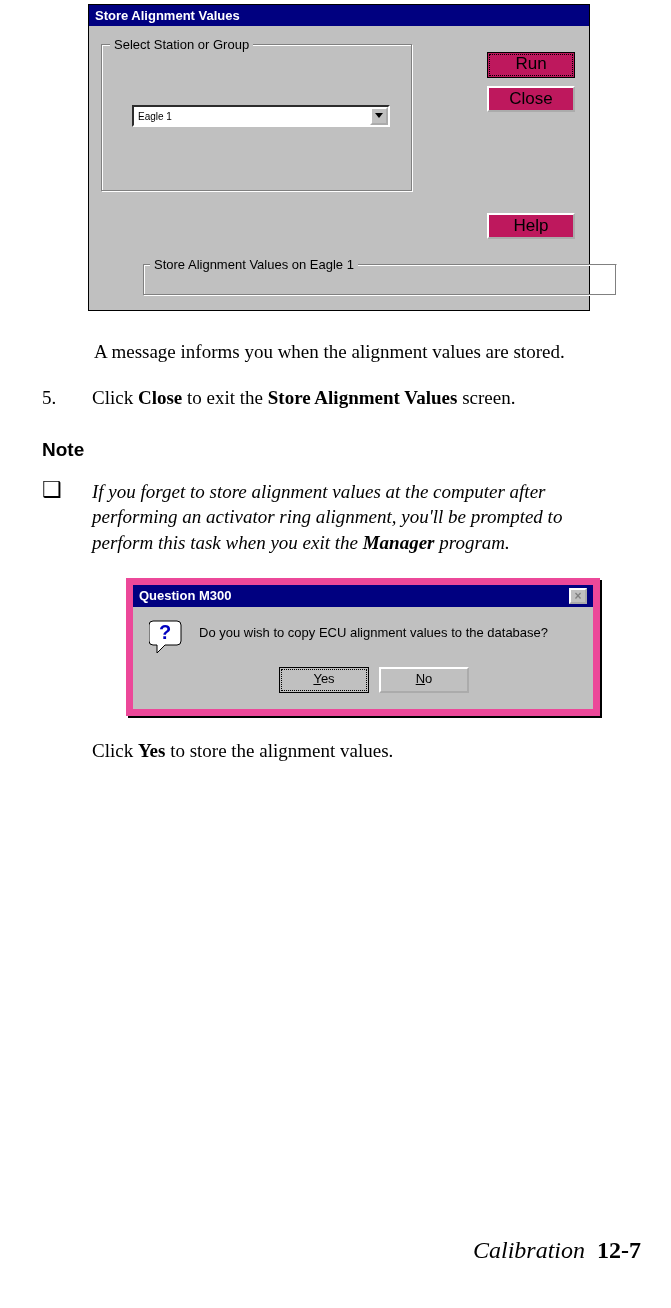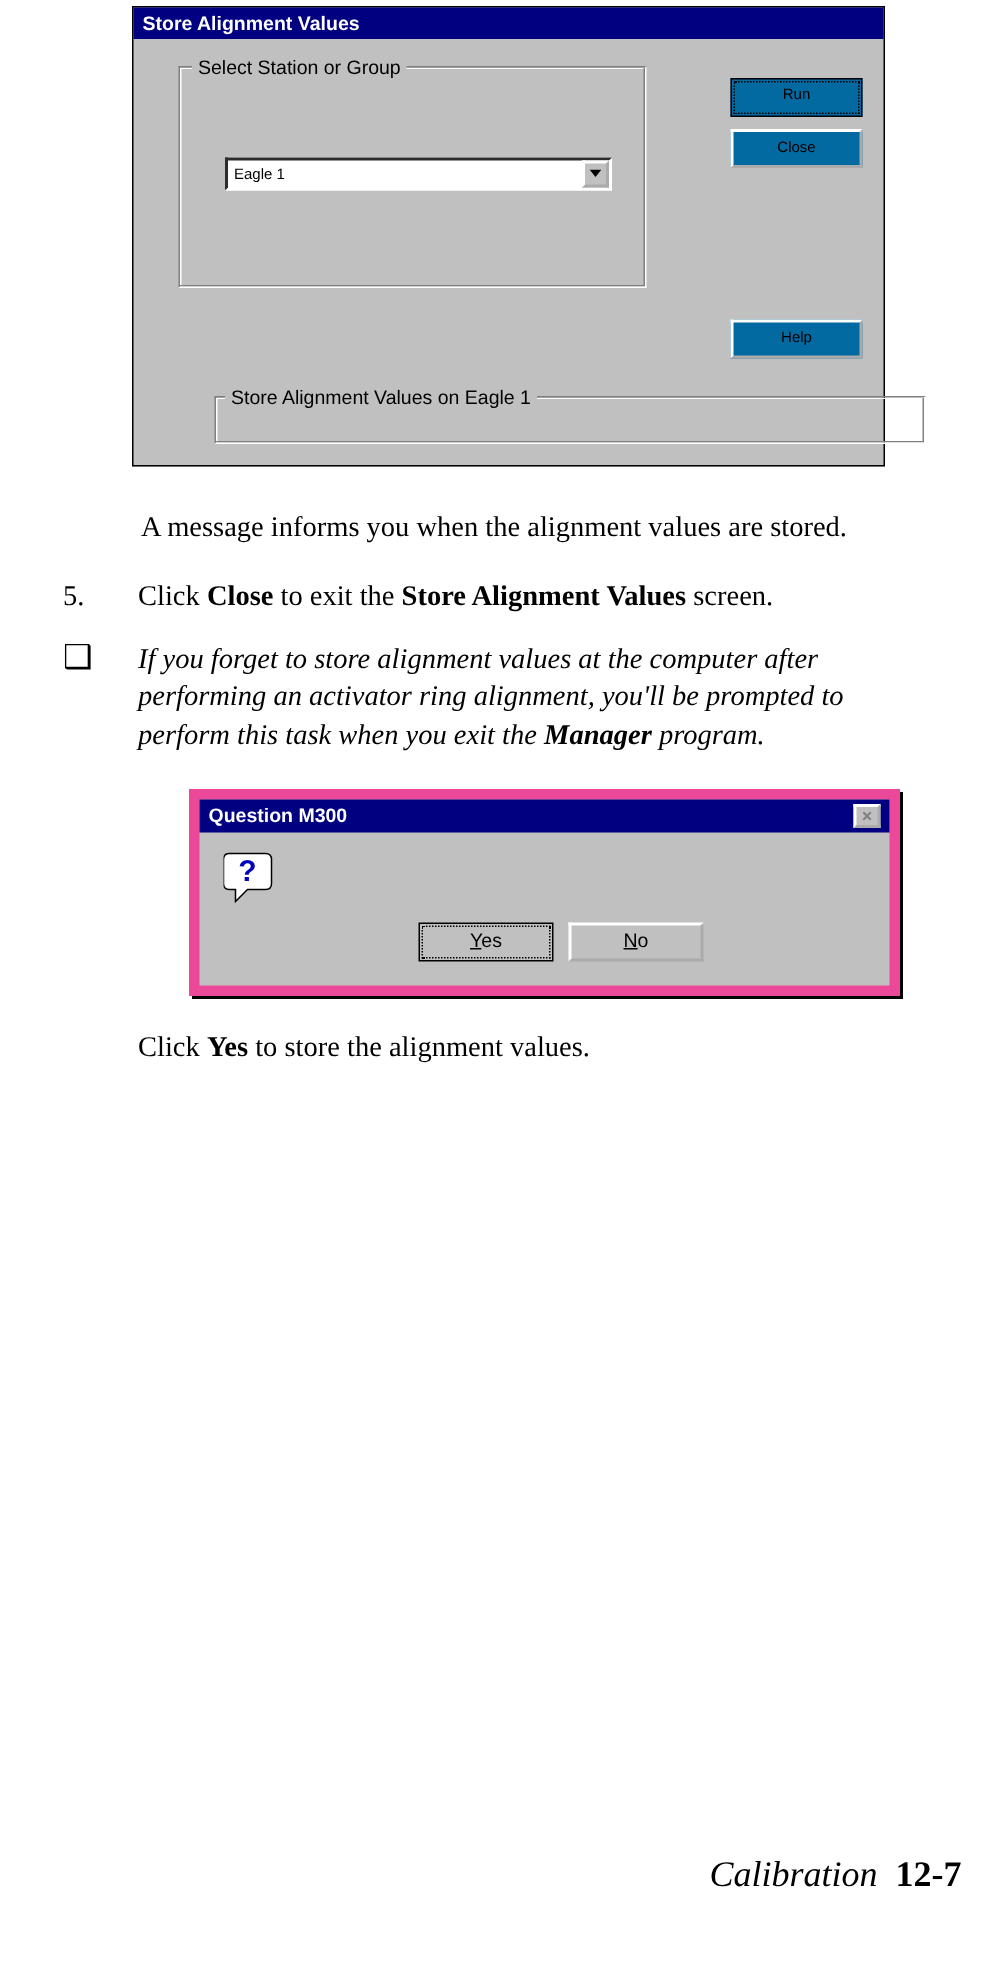--- a/index.html
+++ b/index.html
@@ -34,21 +34,21 @@
     font-weight: bold;
     padding: 3px 6px;
     font-size: 13px;
   }
   .dlg1-body {
     position: relative;
     height: 284px;
   }
   .fieldset1 {
     position: absolute;
-    left: 30px;
+    left: 12px;
     top: 18px;
     width: 312px;
     height: 148px;
     border: 1px solid #808080;
     border-right-color: #fff;
     border-bottom-color: #fff;
     box-shadow: inset -1px -1px 0 #808080, inset 1px 1px 0 #fff;
     box-sizing: border-box;
   }
   .fs1-label {
@@ -87,24 +87,24 @@
     align-items: center;
     justify-content: center;
     box-sizing: border-box;
   }
   .combo-btn svg { width: 8px; height: 6px; }
 
   .btn95 {
     position: absolute;
     width: 88px;
     height: 26px;
-    background: #0369a1;
+    background: #be185d;
     border: 2px outset #fff;
     font-family: "MS Sans Serif", Arial, sans-serif;
-    font-size: 10px;
+    font-size: 17px;
     text-align: center;
     line-height: 22px;
     box-sizing: border-box;
   }
   .btn-run   { right: 14px; top: 26px; border: 1px solid #000; padding:1px; line-height: 20px;}
   .btn-run .inner { border: 1px dotted #000; height: 100%; box-sizing: border-box; line-height: 18px;}
   .btn-close { right: 14px; top: 60px; }
   .btn-help  { right: 14px; top: 187px; }
 
   .fieldset2 {
@@ -289,40 +289,42 @@
 
   <div class="para">A message informs you when the alignment values are stored.</div>
 
   <div class="step5">
     <div class="num">5.</div>
     <div class="txt">
       <span>Click </span><span class="bold">Close</span><span> to exit the </span><span class="bold">Store Alignment Values</span><span> screen.</span>
     </div>
   </div>
 
+  <div class="note-head">Note</div>
 
   <div class="note-item">
     <div class="bullet">❑</div>
     <div class="txt">
       <span>If you forget to store alignment values at the computer after performing an activator ring alignment, you'll be prompted to perform this task when you exit the </span><span class="bold">Manager</span><span> program.</span>
     </div>
   </div>
 
   <div class="dialog2">
     <div class="titlebar2">
       <span>Question M300</span>
       <span class="xbtn">×</span>
     </div>
     <div class="dlg2-body">
       <div class="qicon">
         <svg viewBox="0 0 36 36">
           <path d="M4 2 h24 q4 0 4 4 v16 q0 4 -4 4 h-12 l-8 8 v-8 h-4 q-4 0 -4 -4 v-16 q0 -4 4 -4 z" fill="#fff" stroke="#000" stroke-width="1"></path>
           <text x="16" y="20" font-family="Arial" font-size="20" font-weight="bold" fill="#0000c0" text-anchor="middle">?</text>
         </svg>
       </div>
+      <div class="qtext">Do you wish to copy ECU alignment values to the database?</div>
       <div class="btn-yes">
         <div class="inner"><span class="ul">Y</span><span>es</span></div>
       </div>
       <div class="btn-no">
         <span class="ul">N</span><span>o</span>
       </div>
     </div>
   </div>
 
   <div class="para2">

